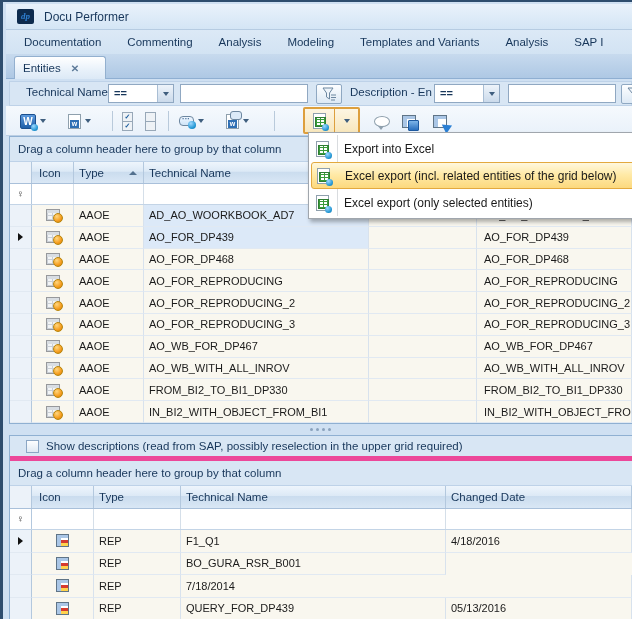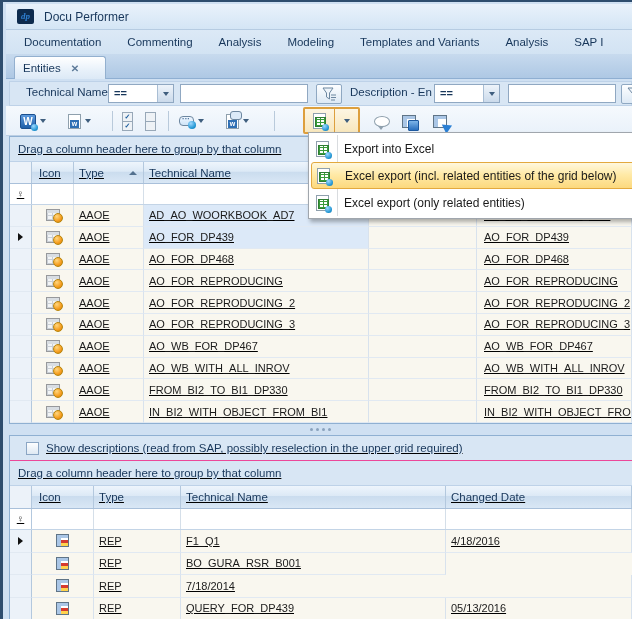--- a/index.html
+++ b/index.html
@@ -93,21 +93,21 @@
     transform:rotate(35deg);}
   #excel-split{position:absolute;left:297px;top:1px;width:57px;height:27px;border:2px solid #dd9f3d;border-radius:2px;
     display:flex;background:linear-gradient(#fdf6e3,#f8e7bd);}
   #excel-split .half1{width:30px;display:flex;align-items:center;justify-content:center;border-right:1px solid #dd9f3d;}
   #excel-split .half2{flex:1;display:flex;align-items:center;justify-content:center;}
 
   
   .funnel{width:15px;height:14px;}
 
   
-  .gridbox{position:absolute;left:6px;right:0;background:#f9f7ef;border:1px solid #8fb0d2;border-right:none;text-decoration:underline;}
+  .gridbox{position:absolute;left:6px;right:0;background:#f9f7ef;border:1px solid #8fb0d2;border-right:none;}
   .group-panel{height:25px;background:#d8e6f4;border-bottom:1px solid #bed2e8;
     font-size:11.5px;color:#17365a;line-height:25px;padding-left:8px;}
   .hdr-row{display:flex;background:linear-gradient(#eef5fc,#dcE9f6 45%,#cadcee 46%,#d9e7f5);
     border-bottom:1px solid #a9c0da;}
   .hdr-row .c{border-right:1px solid #b3c8de;font-size:11.5px;color:#17365a;display:flex;align-items:center;padding-left:5px;}
   .filter-row{display:flex;background:#fff;border-bottom:1px solid #c3d4e6;}
   .filter-row .c{border-right:1px solid #d5dfe9;display:flex;align-items:center;justify-content:center;}
   .row{display:flex;}
   .row .c{border-right:1px solid #d8e2ed;border-bottom:1px solid #e1e9f2;font-size:11px;color:#1b1b1b;
     display:flex;align-items:center;padding-left:5px;overflow:hidden;white-space:nowrap;}
@@ -138,21 +138,21 @@
   .ico-rep::before{content:"";position:absolute;left:4px;right:0;top:5px;height:3px;background:#d63b2f;}
   .ico-rep::after{content:"";position:absolute;left:4px;right:0;top:8px;height:3px;background:#ffd34d;}
 
   
   #splitter{position:absolute;left:6px;right:0;top:422px;height:11px;background:#cfe0f2;
     display:flex;align-items:center;justify-content:center;gap:3px;}
   #splitter i{width:3px;height:3px;background:#8aa2bd;border-radius:50%;}
 
   
   #grid-bottom{top:433px;height:186px;}
-  #checkrow{height:25px;background:#d8e6f4;border-bottom:1px solid #ec4899;display:flex;align-items:center;text-align:right;}
+  #checkrow{height:25px;background:#d8e6f4;border-bottom:5px solid #ec4899;display:flex;align-items:center;text-align:right;}
   #checkbox{width:13px;height:13px;margin-left:16px;border:1px solid #8ba6c4;background:linear-gradient(#fdfeff,#dfe9f3);}
   #checklabel{margin-left:7px;font-size:11.5px;color:#17365a;}
   #grid-bottom .hdr-row{height:23px;} #grid-bottom .filter-row{height:21px;} #grid-bottom .row{height:22.5px;}
   #grid-bottom .ind{width:22px;flex:none;} #grid-bottom .iconc{width:62px;flex:none;}
   #grid-bottom .type{width:87px;flex:none;} #grid-bottom .tech{width:265px;flex:none;}
   #grid-bottom .date{flex:1;}
 
   
   #popup{position:absolute;left:305px;top:130px;width:336px;z-index:10;background:#fff;
     border:1px solid #a0a6ad;box-shadow:2px 3px 4px rgba(0,0,0,.3);padding:2px;}
@@ -464,17 +464,17 @@
     <div class="popitem">
       <span class="ico-xls"></span>
       <span class="ptext">Export into Excel</span>
     </div>
     <div class="popitem hot">
       <span class="ico-xls"></span>
       <span class="ptext">Excel export (incl. related entities of the grid below)</span>
     </div>
     <div class="popitem">
       <span class="ico-xls"></span>
-      <span class="ptext">Excel export (only related entities)</span>
+      <span class="ptext">Excel export (only selected entities)</span>
     </div>
   </div>
 
 </div>
 
 </body></html>

